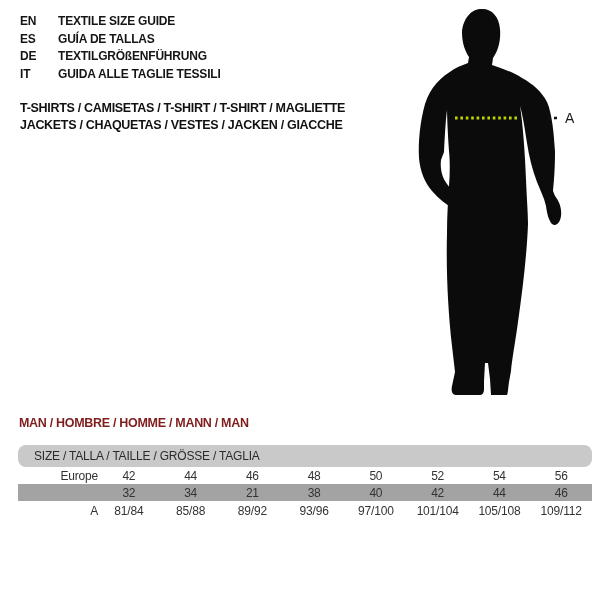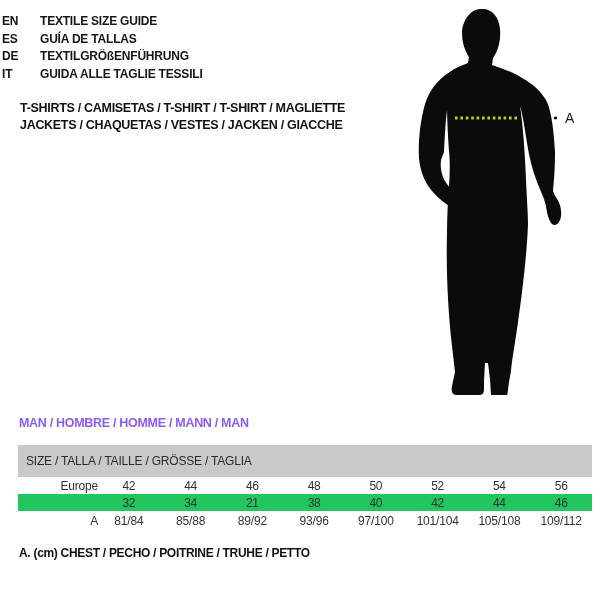--- a/index.html
+++ b/index.html
@@ -1,43 +1,43 @@
 <!DOCTYPE html>
 <html><head>
 <meta charset="utf-8">
 <style>
   html,body{margin:0;padding:0;background:#ffffff;}
   #canvas{
     position:relative;width:600px;height:600px;background:#ffffff;overflow:hidden;
     font-family:"Liberation Sans", sans-serif;color:#1d1d1d;
   }
   
-  .langs{position:absolute;left:2px;top:13px;}
+  .langs{position:absolute;left:20px;top:13px;}
   .lang-row{display:flex;height:17.5px;line-height:17.5px;
     font-size:12px;font-weight:700;letter-spacing:-0.2px;color:#151515;}
   .lang-row .code{width:38px;}
   
   .cats{position:absolute;left:20px;top:100px;}
   .cats div{height:17px;line-height:17px;font-size:12.5px;font-weight:700;
     letter-spacing:-0.3px;color:#111;}
   
   .figure-wrap{position:absolute;left:400px;top:0;width:200px;height:400px;}
   
   .man-title{position:absolute;left:19px;top:416px;font-size:12.5px;font-weight:700;
-    letter-spacing:-0.3px;color:#8b5cf6;}
+    letter-spacing:-0.3px;color:#7f1d1d;}
   
   table.size{position:absolute;left:18px;top:445px;width:574px;border-collapse:collapse;
     table-layout:fixed;font-size:12px;color:#333;letter-spacing:-0.2px;}
   table.size td{padding:0;vertical-align:middle;text-align:center;white-space:nowrap;}
   table.size td.lab{text-align:right;padding-left:3px;}
-  tr.thead td{background:#c9c9c9;height:32px;text-align:left;padding-left:8px;
-    color:#2b2b2b;font-size:12px;}
+  tr.thead td{background:#c9c9c9;height:22px;text-align:left;padding-left:16px;
+    color:#2b2b2b;font-size:12px;border-radius:8px;}
   tr.row-europe td{height:17px;background:#ffffff;}
   tr.row-us td{height:17px;background:#f1f1f1;}
-  tr.row-blank td{height:17px;background:#22c55e;}
+  tr.row-blank td{height:17px;background:#a3a3a3;}
   tr.row-a td{height:19px;background:#ffffff;}
   
   .footnote{position:absolute;left:19px;top:546px;font-size:12px;font-weight:700;
     letter-spacing:-0.3px;color:#111;}
 </style>
 </head>
 <body>
 
 <div id="canvas">
 
@@ -131,15 +131,14 @@
         <td>89/92</td>
         <td>93/96</td>
         <td>97/100</td>
         <td>101/104</td>
         <td>105/108</td>
         <td>109/112</td>
       </tr>
     </tbody>
   </table>
 
-  <div class="footnote">A. (cm) CHEST / PECHO / POITRINE / TRUHE / PETTO</div>
 
 </div>
 
 </body></html>

